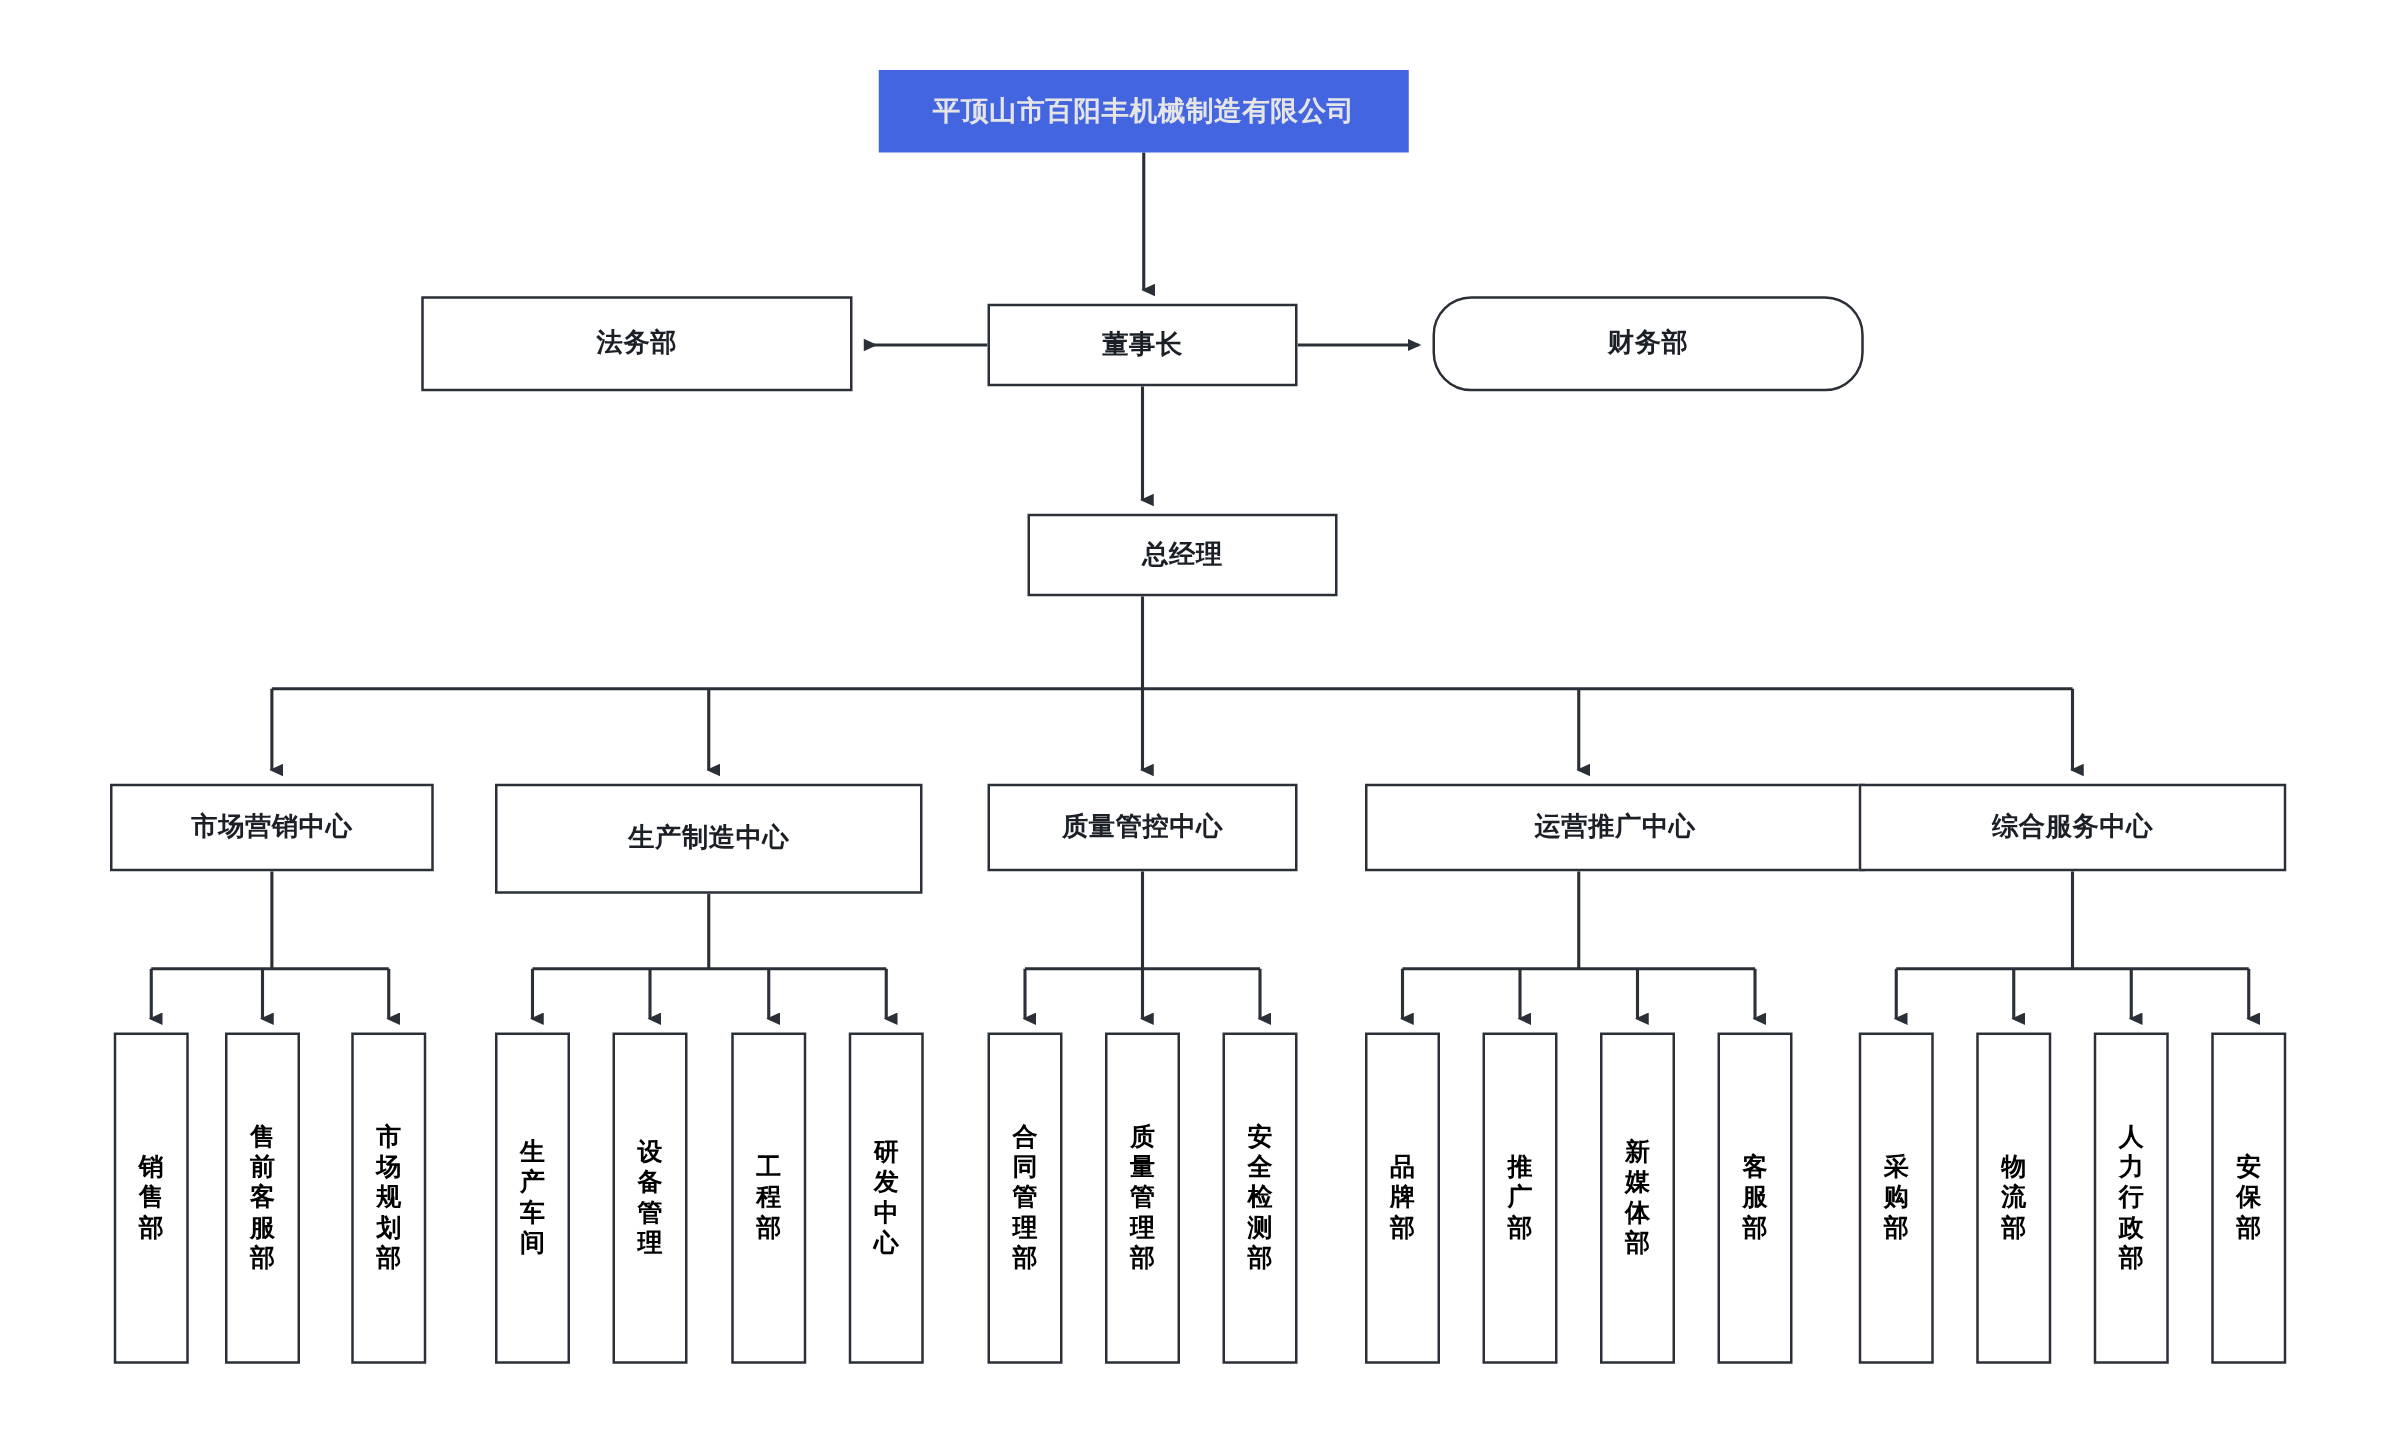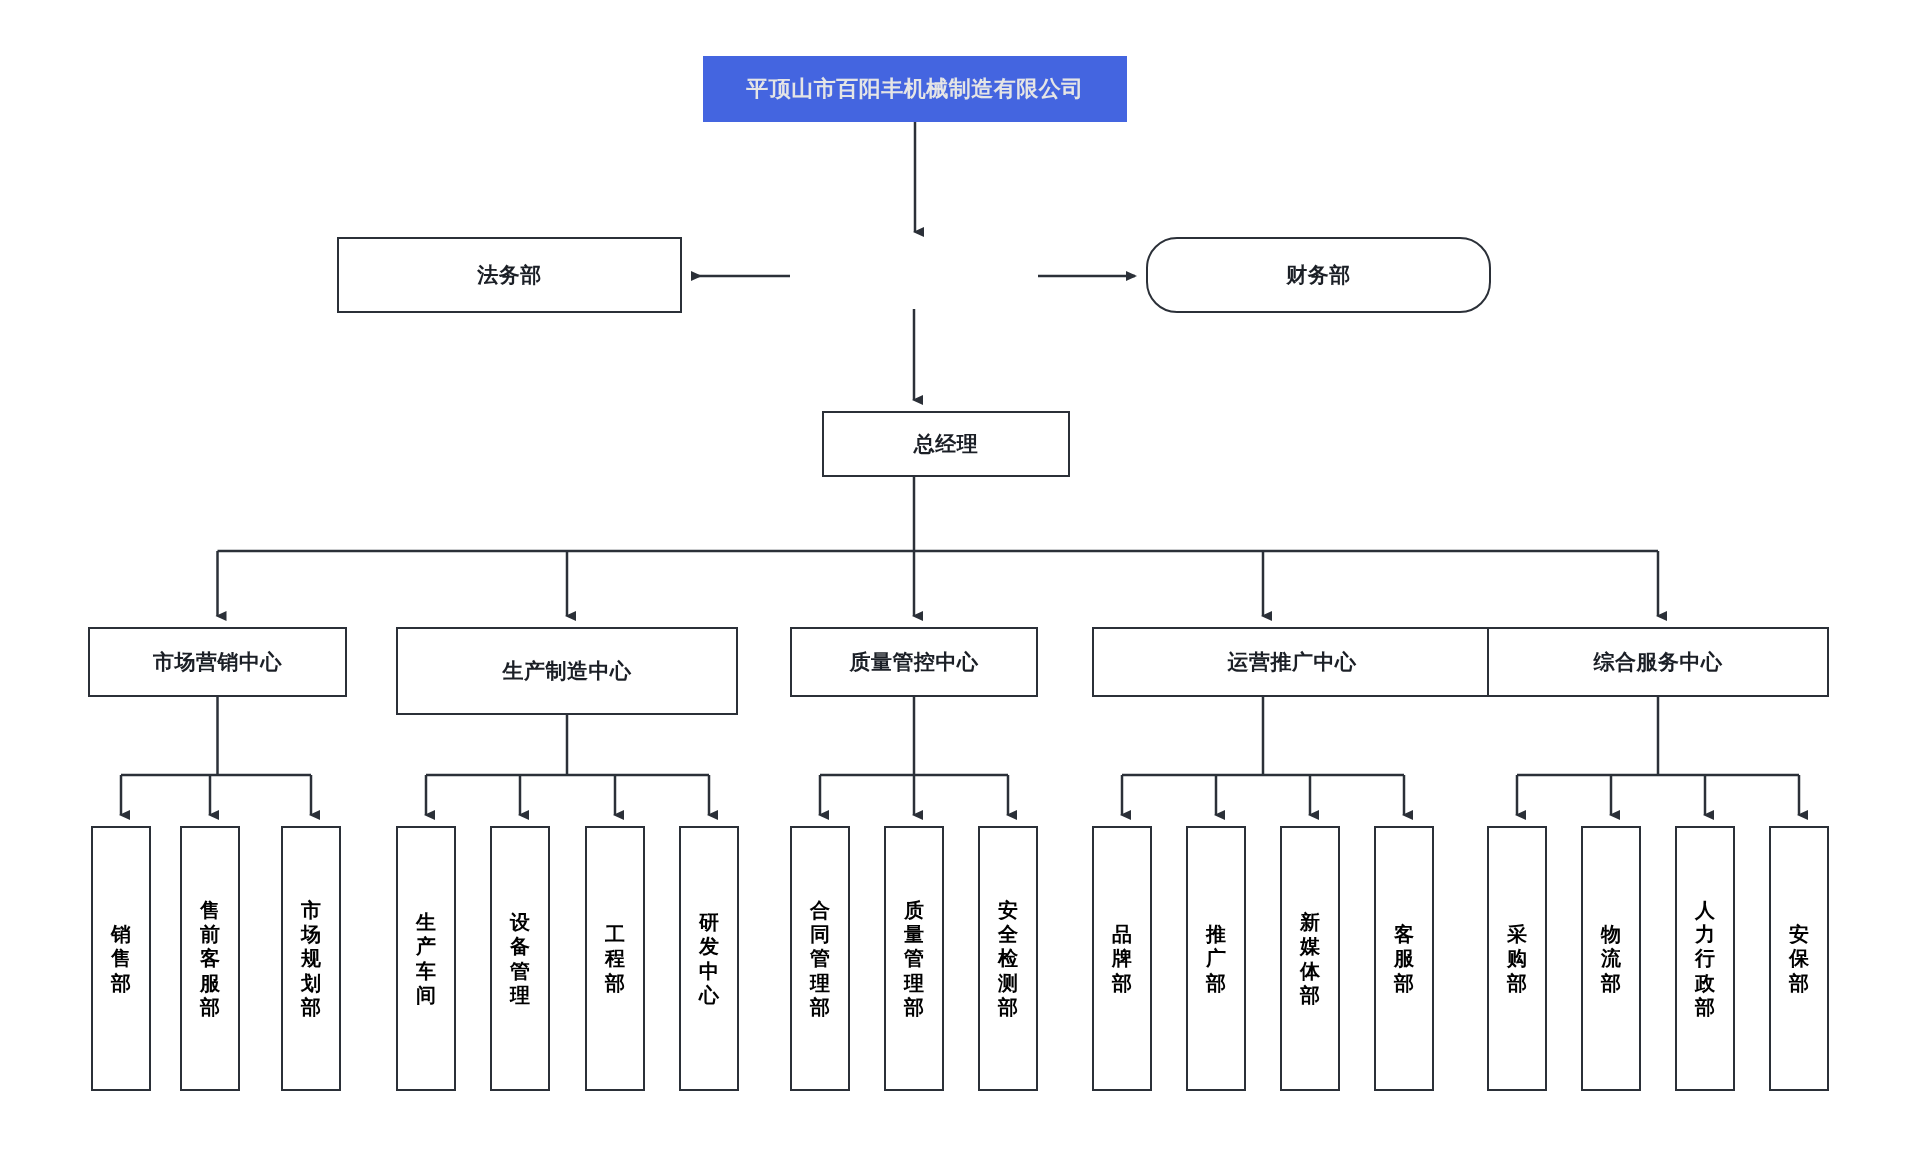--- a/index.html
+++ b/index.html
@@ -126,20 +126,23 @@
   </svg>
 
   <div class="node-box root-box" style="left: 703px; top: 56px; width: 424px; height: 66px;">
     <span class="node-label">平顶山市百阳丰机械制造有限公司</span>
   </div>
 
   <div class="node-box" style="left: 337px; top: 237px; width: 345px; height: 76px;">
     <span class="node-label lvl2-label">法务部</span>
   </div>
 
+  <div class="node-box" style="left: 790px; top: 243px; width: 248px; height: 66px;">
+    <span class="node-label lvl2-label">董事长</span>
+  </div>
 
   <div class="node-box" style="left: 1146px; top: 237px; width: 345px; height: 76px; border-radius: 31px;">
     <span class="node-label lvl2-label">财务部</span>
   </div>
 
   <div class="node-box" style="left: 822px; top: 411px; width: 248px; height: 66px;">
     <span class="node-label lvl3-label">总经理</span>
   </div>
 
   <div id="dynamic-nodes">

